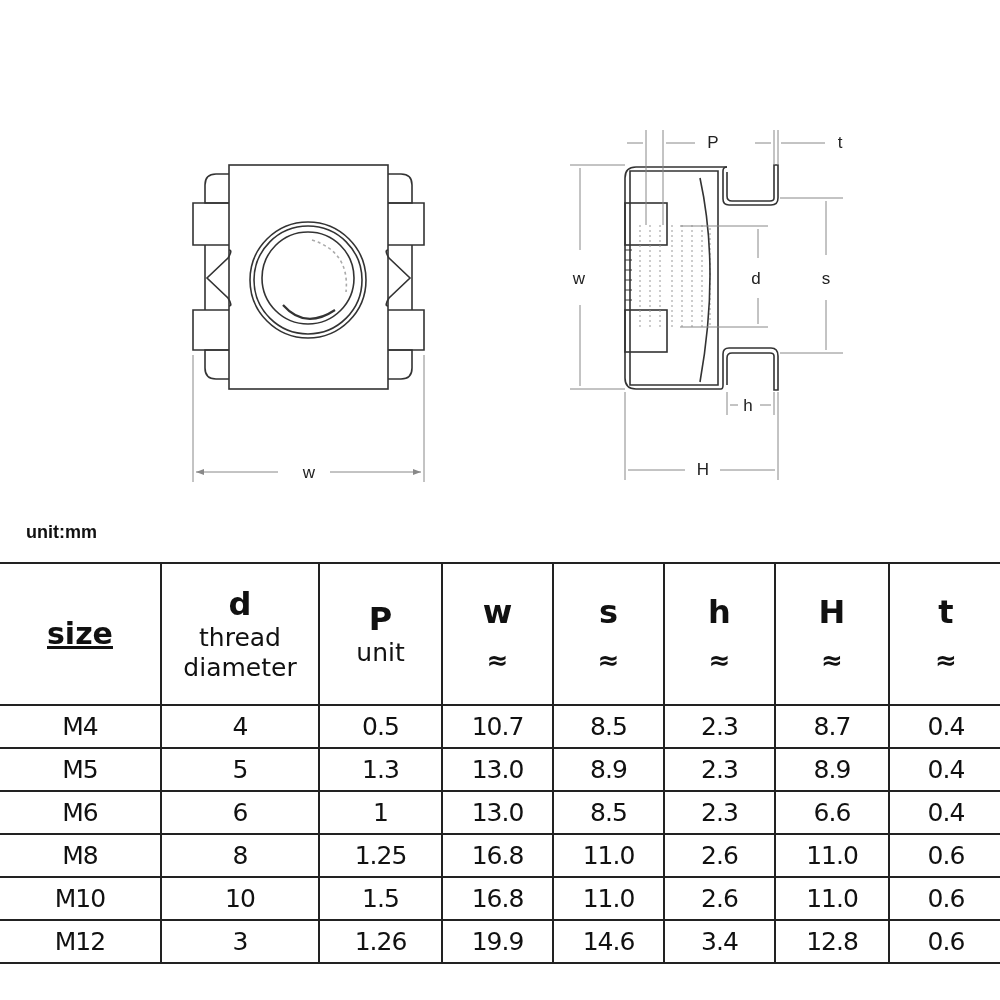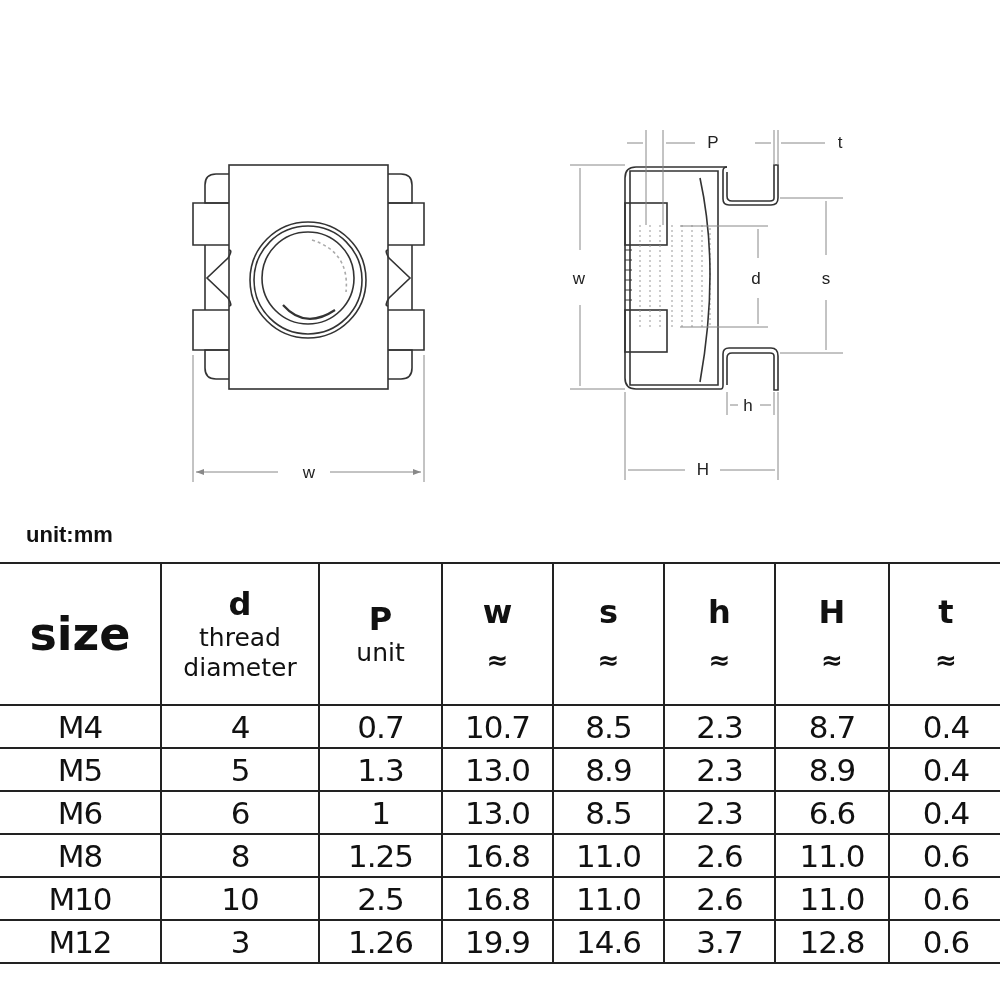--- a/index.html
+++ b/index.html
@@ -1,28 +1,28 @@
 <!DOCTYPE html>
 <html><head>
 <meta charset="utf-8">
 <style>
   html, body { margin:0; padding:0; background:#fff; }
   body { width:1000px; height:1000px; position:relative; overflow:hidden; font-family:"DejaVu Sans", sans-serif; color:#111; }
   .drawing { position:absolute; left:0; top:0; width:1000px; height:520px; }
   .drawing svg { position:absolute; left:0; top:0; }
   .dimlabel { position:absolute; font-family:"Liberation Sans", sans-serif; font-size:17px; color:#222; transform:translate(-50%,-50%); }
-  .unit { position:absolute; left:26px; top:522px; font-family:"Liberation Sans", sans-serif; font-weight:bold; font-size:22px; }
+  .unit { position:absolute; left:26px; top:522px; font-family:"Liberation Sans", sans-serif; font-weight:bold; font-size:18px; }
   table { position:absolute; left:-2px; top:562px; width:1004px; border-collapse:collapse; table-layout:fixed; }
   td, th { border:2px solid #222; text-align:center; padding:0; font-family:"DejaVu Sans", sans-serif; }
   th { height:140px; font-weight:normal; vertical-align:middle; }
   th .big { font-weight:bold; font-size:32px; display:block; line-height:38px; }
   th .sub { font-size:25px; display:block; line-height:30px; }
   th .approx { font-weight:bold; font-size:26px; display:block; line-height:30px; margin-top:14px; }
-  th.sizeh .big { font-size:46px; }
-  td { height:41px; font-size:31px; letter-spacing:-1px; }
+  th.sizeh .big { font-size:30px;text-decoration:underline; }
+  td { height:41px; font-size:25px; letter-spacing:-1px; }
 </style>
 </head>
 <body>
 
 <div class="drawing">
   <svg width="1000" height="520" viewBox="0 0 1000 520" fill="none" stroke="#333" stroke-width="1.6">
 
     <g>
 
       <rect x="229" y="165" width="159" height="224"></rect>
@@ -183,21 +183,21 @@
       <th>
           <span class="big">t</span>
           <span class="approx">≈</span>
         </th>
     </tr>
   </thead>
   <tbody>
     <tr>
       <td>M4</td>
       <td>4</td>
-      <td>0.7</td>
+      <td>0.5</td>
       <td>10.7</td>
       <td>8.5</td>
       <td>2.3</td>
       <td>8.7</td>
       <td>0.4</td>
     </tr>
     <tr>
       <td>M5</td>
       <td>5</td>
       <td>1.3</td>
@@ -223,31 +223,31 @@
       <td>1.25</td>
       <td>16.8</td>
       <td>11.0</td>
       <td>2.6</td>
       <td>11.0</td>
       <td>0.6</td>
     </tr>
     <tr>
       <td>M10</td>
       <td>10</td>
-      <td>2.5</td>
+      <td>1.5</td>
       <td>16.8</td>
       <td>11.0</td>
       <td>2.6</td>
       <td>11.0</td>
       <td>0.6</td>
     </tr>
     <tr>
       <td>M12</td>
       <td>3</td>
       <td>1.26</td>
       <td>19.9</td>
       <td>14.6</td>
-      <td>3.7</td>
+      <td>3.4</td>
       <td>12.8</td>
       <td>0.6</td>
     </tr>
   </tbody>
 </table>
 
 </body></html>

